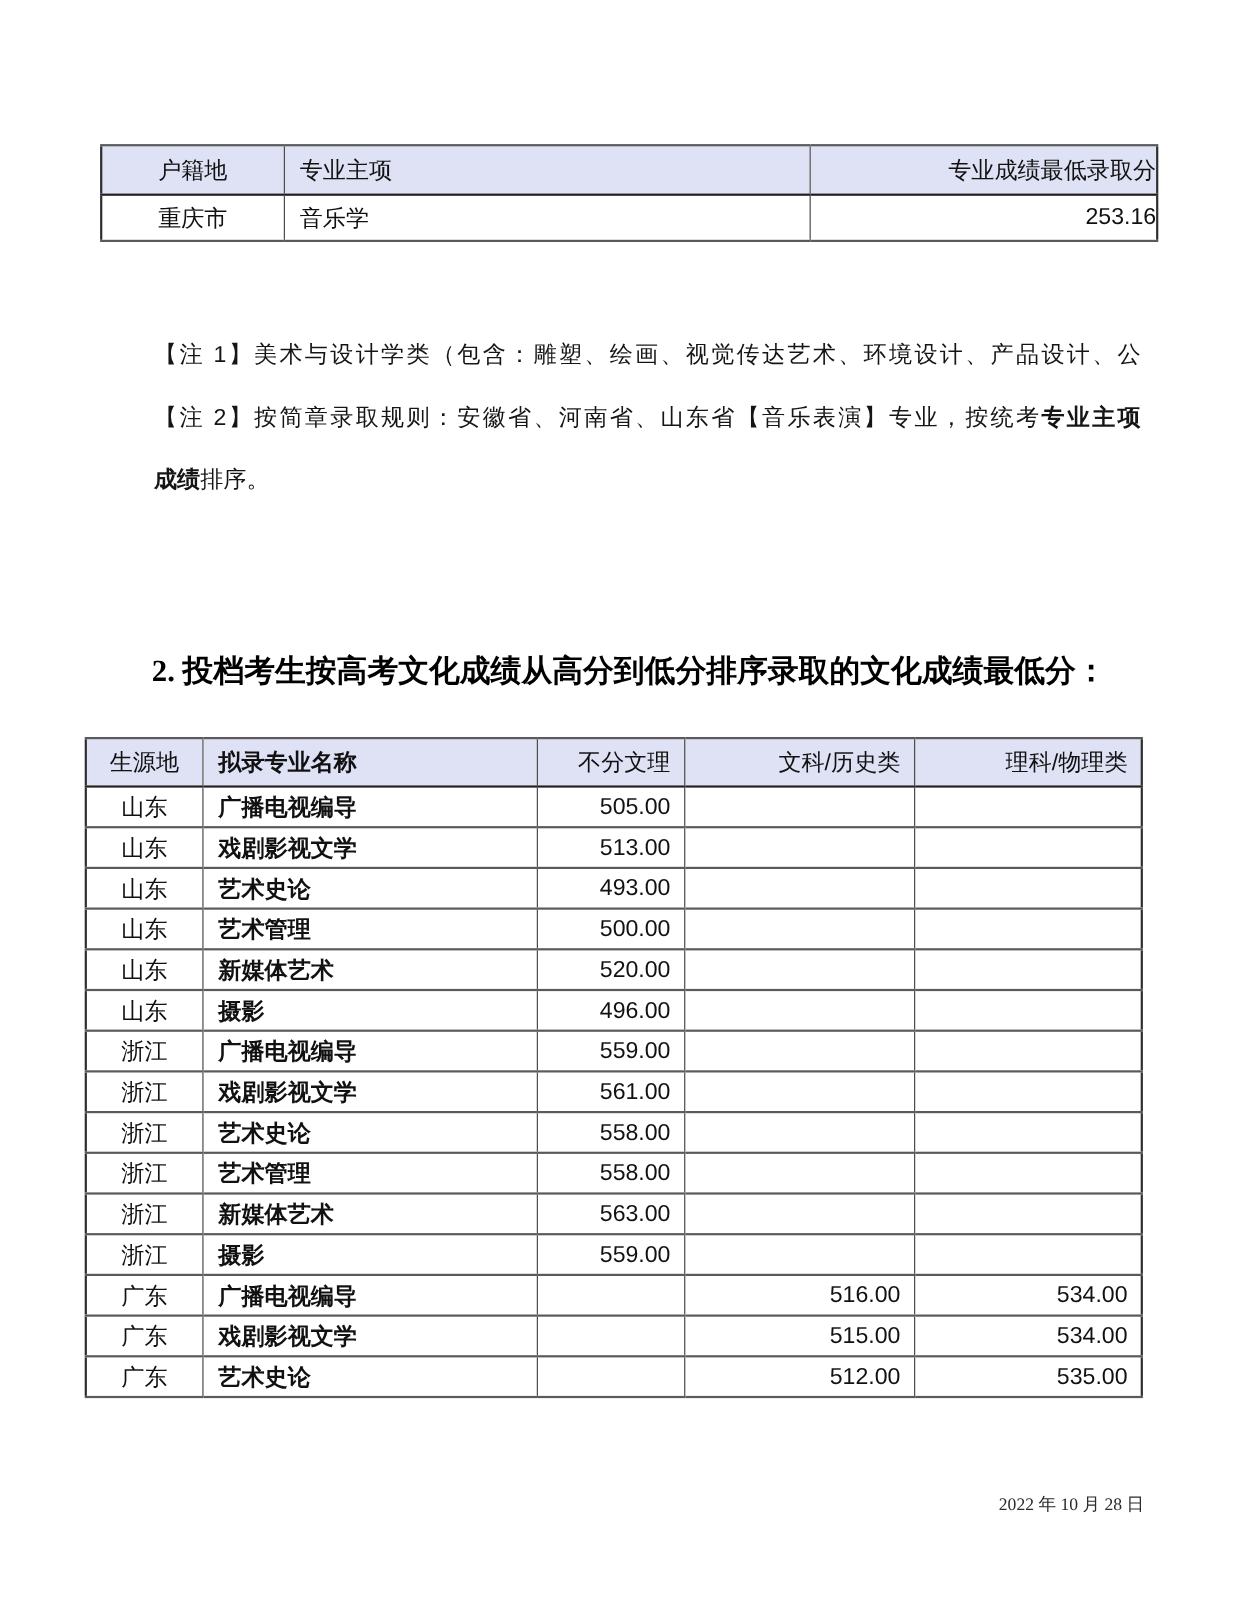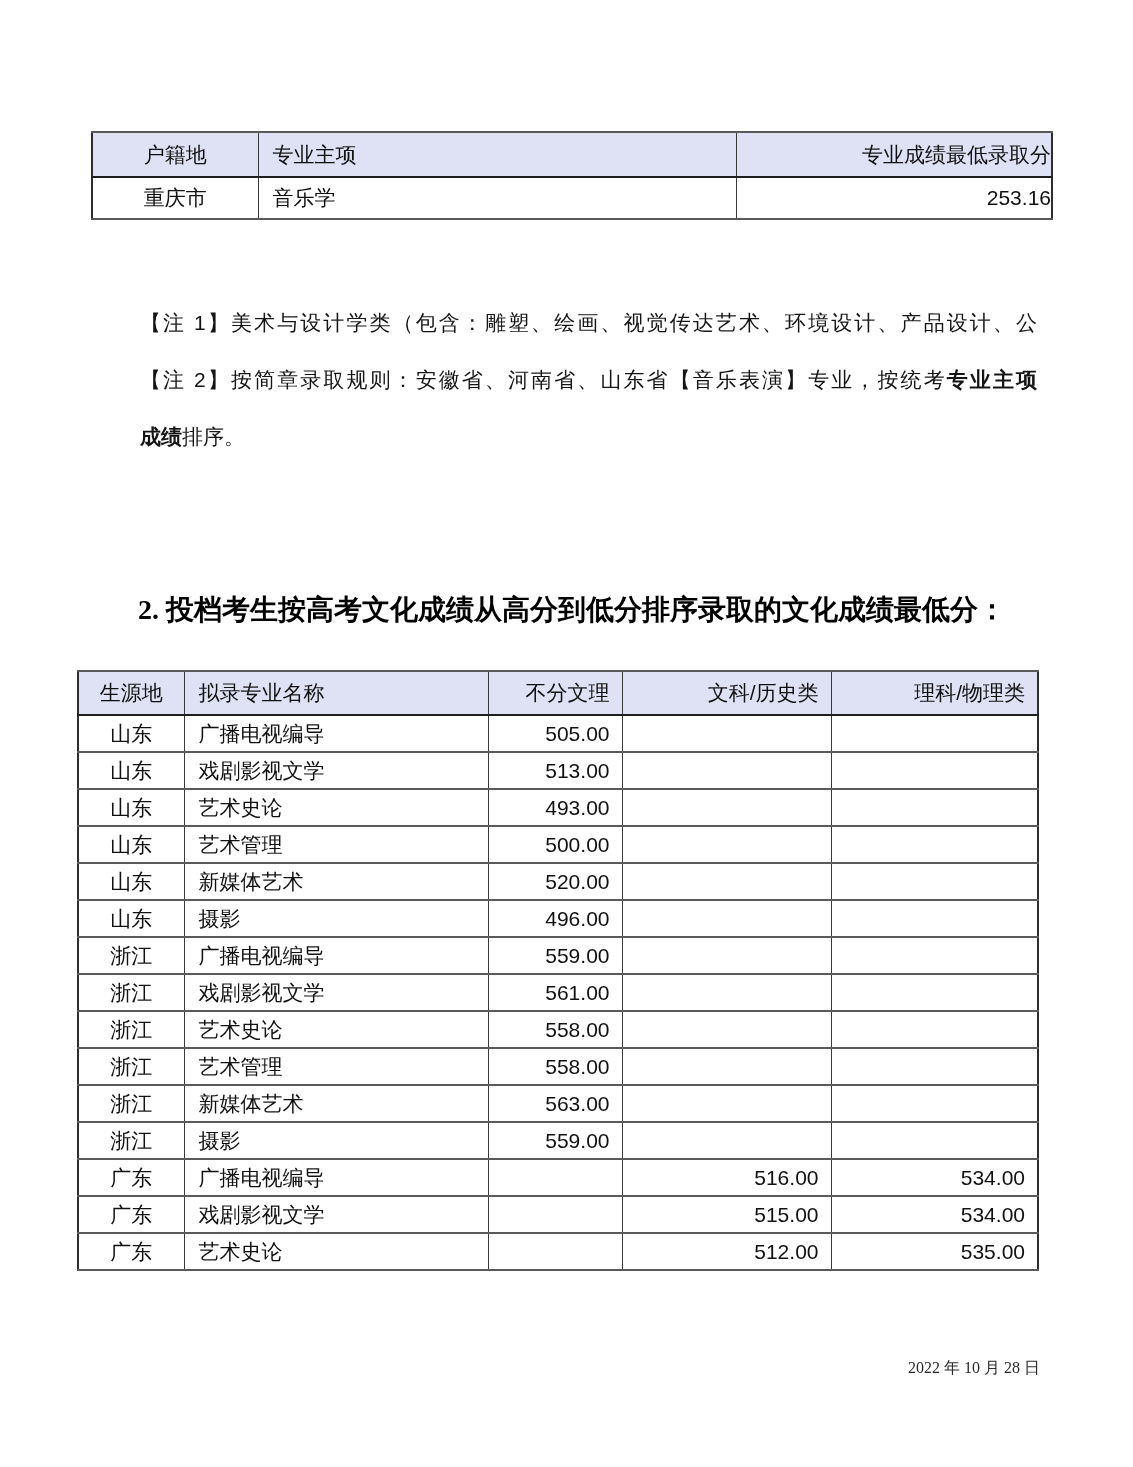--- a/index.html
+++ b/index.html
@@ -40,21 +40,21 @@
   .table1-wrap th { height:45px; }
   .table1-wrap td { height:42px; }
   .table1-wrap th:nth-child(1), .table1-wrap td:nth-child(1) { text-align:center; }
   .table1-wrap th:nth-child(2), .table1-wrap td:nth-child(2) { text-align:left; padding-left:14px; }
   .table1-wrap th:nth-child(3), .table1-wrap td:nth-child(3) { text-align:right; }
 
   .table2-wrap { position:absolute; left:77px; top:670px; width:960px; }
   .table2-wrap th { height:44px; }
   .table2-wrap td { height:37px; }
   .table2-wrap th:nth-child(1), .table2-wrap td:nth-child(1) { text-align:center; }
-  .table2-wrap th:nth-child(2), .table2-wrap td:nth-child(2) { text-align:left; padding-left:14px; }
+  .table2-wrap th:nth-child(2), .table2-wrap td:nth-child(2) { text-align:left; padding-left:14px;font-weight:bold; }
   .table2-wrap th:nth-child(3), .table2-wrap td:nth-child(3),
   .table2-wrap th:nth-child(4), .table2-wrap td:nth-child(4),
   .table2-wrap th:nth-child(5), .table2-wrap td:nth-child(5) { text-align:right; padding-right:12px; }
 
   
   .notes {
     position:absolute; left:140px; top:294px; width:897px;
     font-size:21px; color:#151515;
   }
   .note-line {

